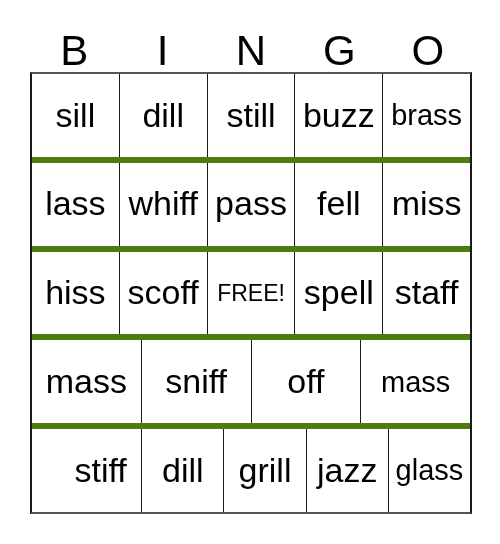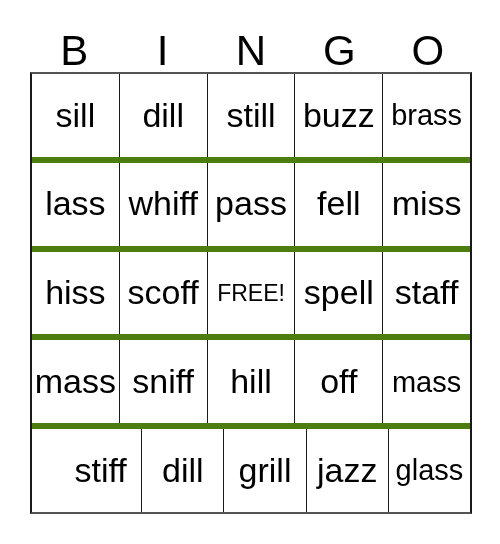--- a/index.html
+++ b/index.html
@@ -179,23 +179,20 @@
     </div>
 
     <div class="grid-row">
       <div class="cell">
         <span class="cell-text">mass</span>
       </div>
       <div class="cell">
         <span class="cell-text">sniff</span>
       </div>
       <div class="cell">
-        <span class="cell-text">hill</span>
-      </div>
-      <div class="cell">
         <span class="cell-text">off</span>
       </div>
       <div class="cell">
         <span class="cell-text fit-narrow">mass</span>
       </div>
     </div>
 
     <div class="grid-row">
       <div class="cell">
         <span class="cell-text">stiff</span>

